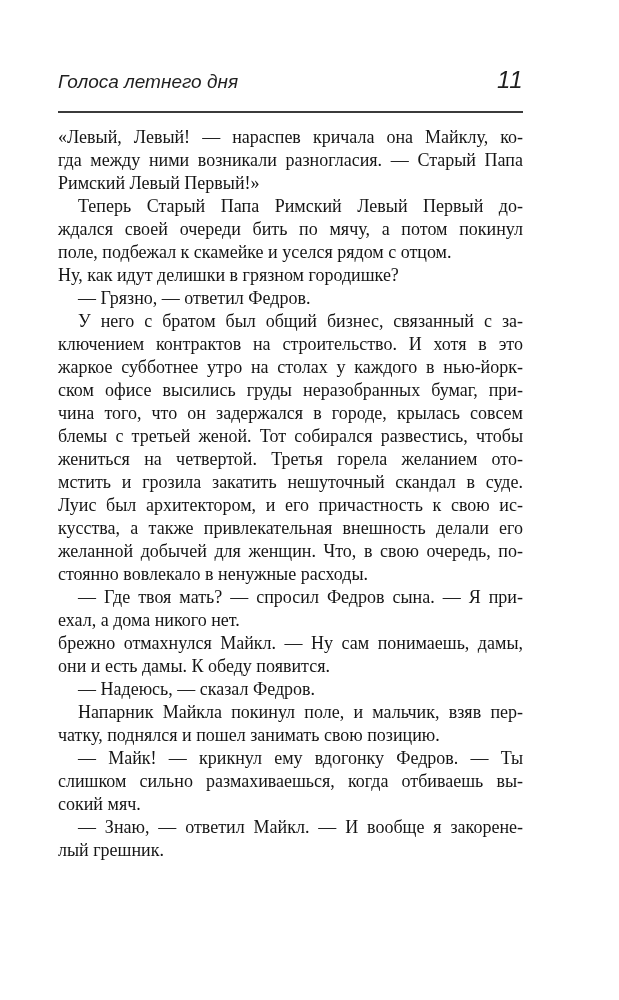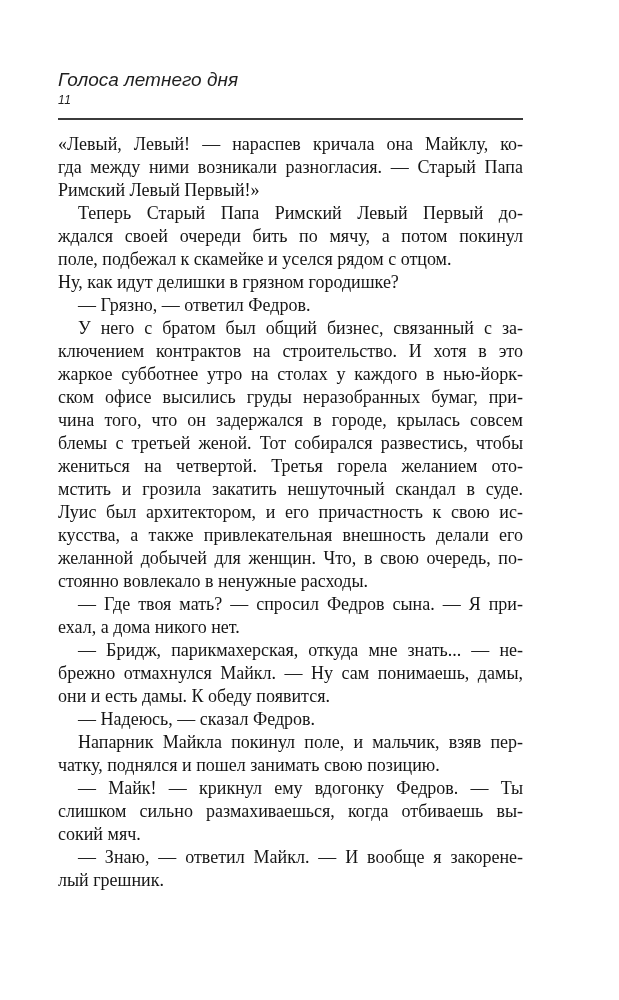--- a/index.html
+++ b/index.html
@@ -23,25 +23,24 @@
   .running-header {
     display: flex;
     justify-content: space-between;
     align-items: baseline;
     font-family: "Liberation Sans", sans-serif;
     font-style: italic;
     font-size: 19px;
     line-height: 20px;
     color: #1f1f1f;
     border-bottom: 2px solid #3b3b3b;
-    padding-bottom: 8px;
-    flex-direction: column;
+    padding-bottom: 19px;
   }
   .running-header .pagenum {
-    font-size: 12px;
+    font-size: 24px;
     letter-spacing: 0.5px;
   }
   .body-text {
     margin-top: 13px;
     font-family: "Liberation Serif", serif;
     font-size: 18px;
     line-height: 23px;
     color: #151515;
   }
   .para { margin: 0; }
@@ -95,21 +94,20 @@
           <div class="line">Луис был архитектором, и его причастность к свою ис-</div>
           <div class="line">кусства, а также привлекательная внешность делали его</div>
           <div class="line">желанной добычей для женщин. Что, в свою очередь, по-</div>
           <div class="line last">стоянно вовлекало в ненужные расходы.</div>
         </div>
         <div class="para">
           <div class="line indent">— Где твоя мать? — спросил Федров сына. — Я при-</div>
           <div class="line last">ехал, а дома никого нет.</div>
         </div>
         <div class="para">
-          <div class="line indent">— Бридж, парикмахерская, откуда мне знать... — не-</div>
           <div class="line">брежно отмахнулся Майкл. — Ну сам понимаешь, дамы,</div>
           <div class="line last">они и есть дамы. К обеду появится.</div>
         </div>
         <div class="para">
           <div class="line last indent">— Надеюсь, — сказал Федров.</div>
         </div>
         <div class="para">
           <div class="line indent">Напарник Майкла покинул поле, и мальчик, взяв пер-</div>
           <div class="line last">чатку, поднялся и пошел занимать свою позицию.</div>
         </div>

